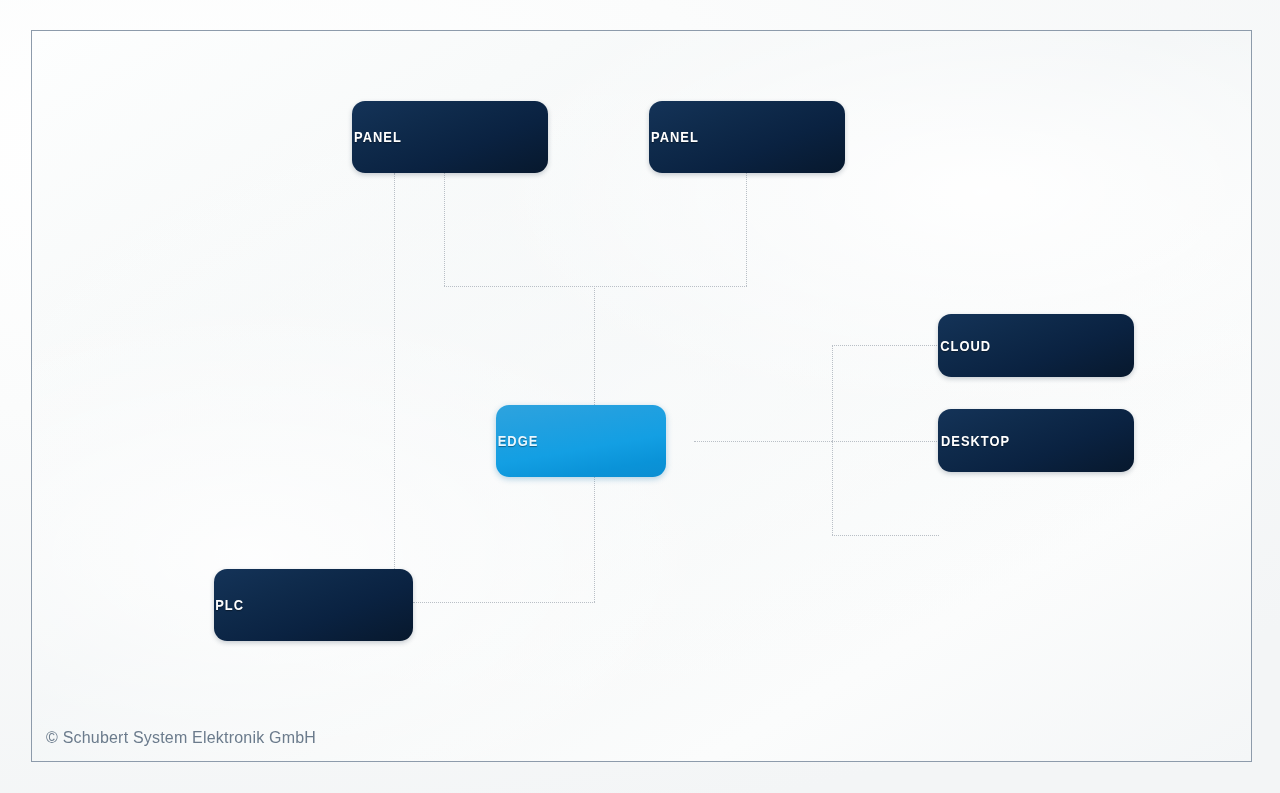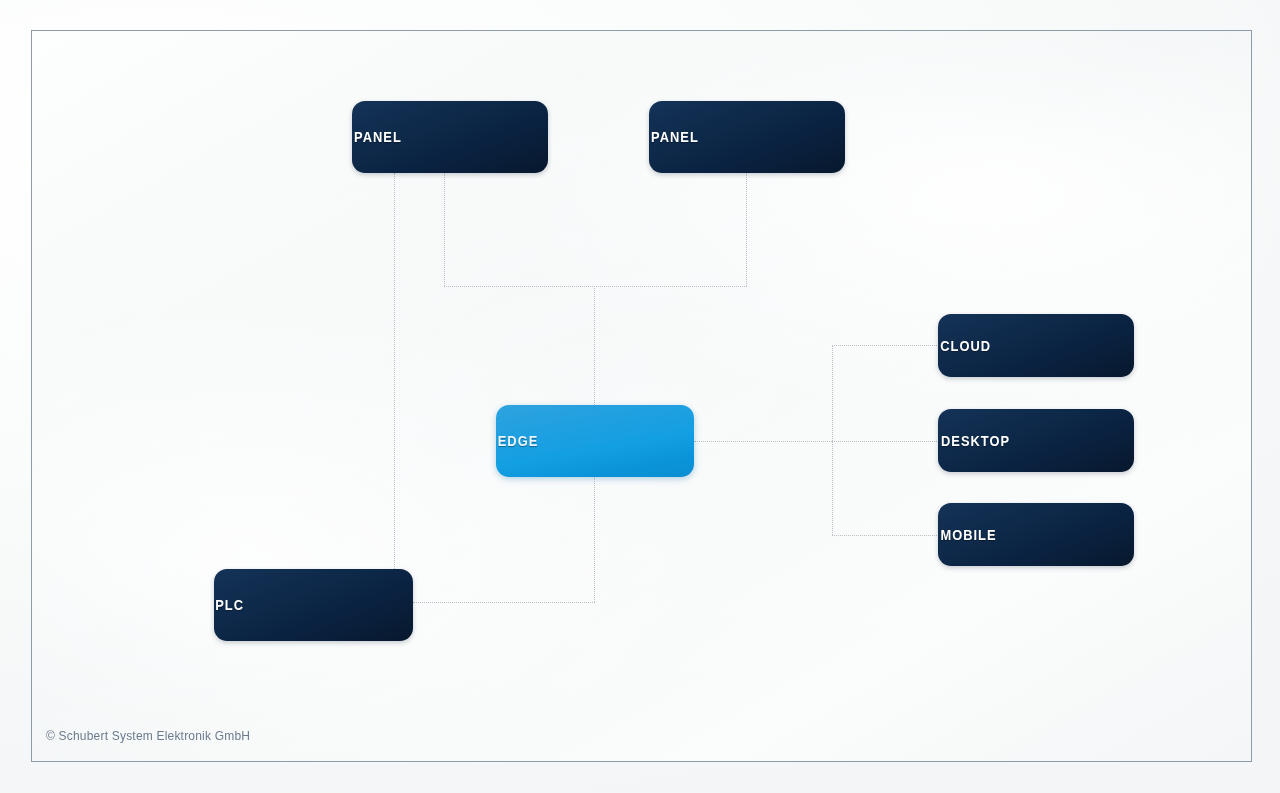--- a/index.html
+++ b/index.html
@@ -127,21 +127,21 @@
   .node.accent .label {
     color: #eaf7ff;
   }
 
   
   #footer {
     position: absolute;
     left: 46px;
     top: 729px;
     font-family: "Liberation Sans", sans-serif;
-    font-size: 12px;
+    font-size: 16px;
     color: #6b7b8c;
     letter-spacing: 0.2px;
     white-space: nowrap;
     text-align: center;
   }
 </style>
 </head>
 <body>
 
 <div id="page">
@@ -171,38 +171,35 @@
       <div class="conn h" style="left:800px; top:504px; width:107px;"></div>
 
       <div class="node dark" style="left:320px; top:70px; width:196px; height:72px;">
         <span class="label">PANEL</span>
       </div>
 
       <div class="node dark" style="left:617px; top:70px; width:196px; height:72px;">
         <span class="label">PANEL</span>
       </div>
 
-      <div class="node accent" style="left:464px; top:374px; width:198px; height:72px;">
+      <div class="node accent" style="left:464px; top:374px; width:170px; height:72px;">
         <span class="label">EDGE</span>
       </div>
 
       <div class="node dark" style="left:182px; top:538px; width:199px; height:72px;">
         <span class="label">PLC</span>
       </div>
 
       <div class="node dark" style="left:906px; top:378px; width:196px; height:63px;">
         <span class="label">DESKTOP</span>
       </div>
 
       <div class="node dark" style="left:906px; top:283px; width:196px; height:63px;">
         <span class="label">CLOUD</span>
       </div>
 
-      <div class="node dark" style="left:906px; top:472px; width:196px; height:63px;">
-        <span class="label">MOBILE</span>
-      </div>
 
     </div>
   </div>
 
   <div id="footer">© Schubert System Elektronik GmbH</div>
 
 </div>
 
 </body></html>

